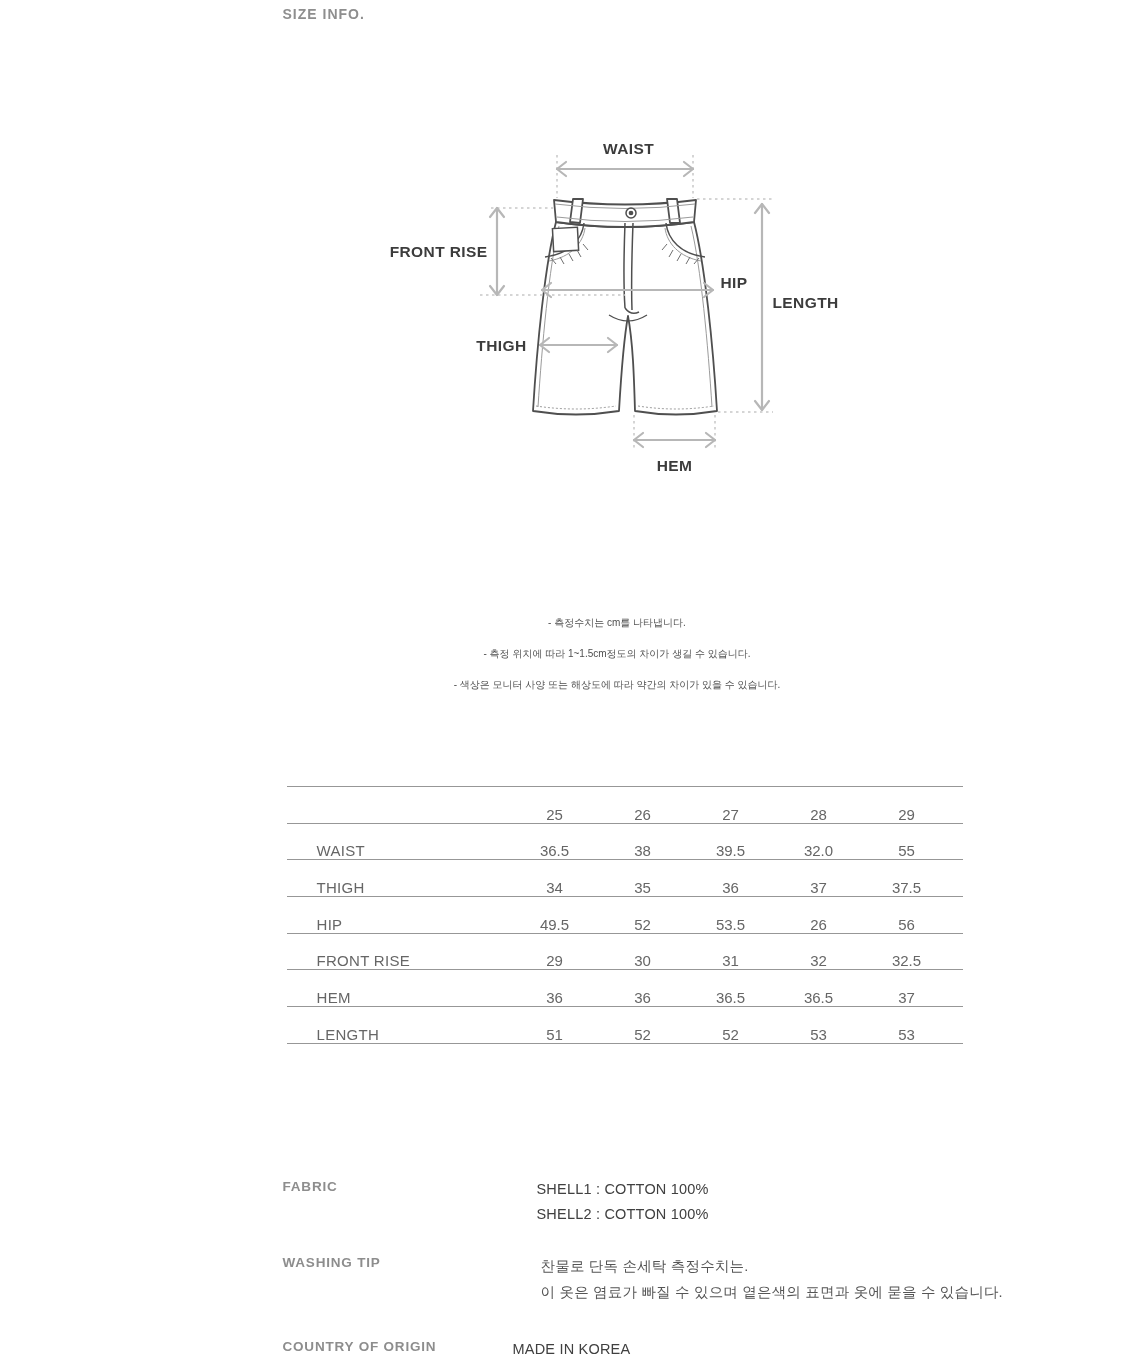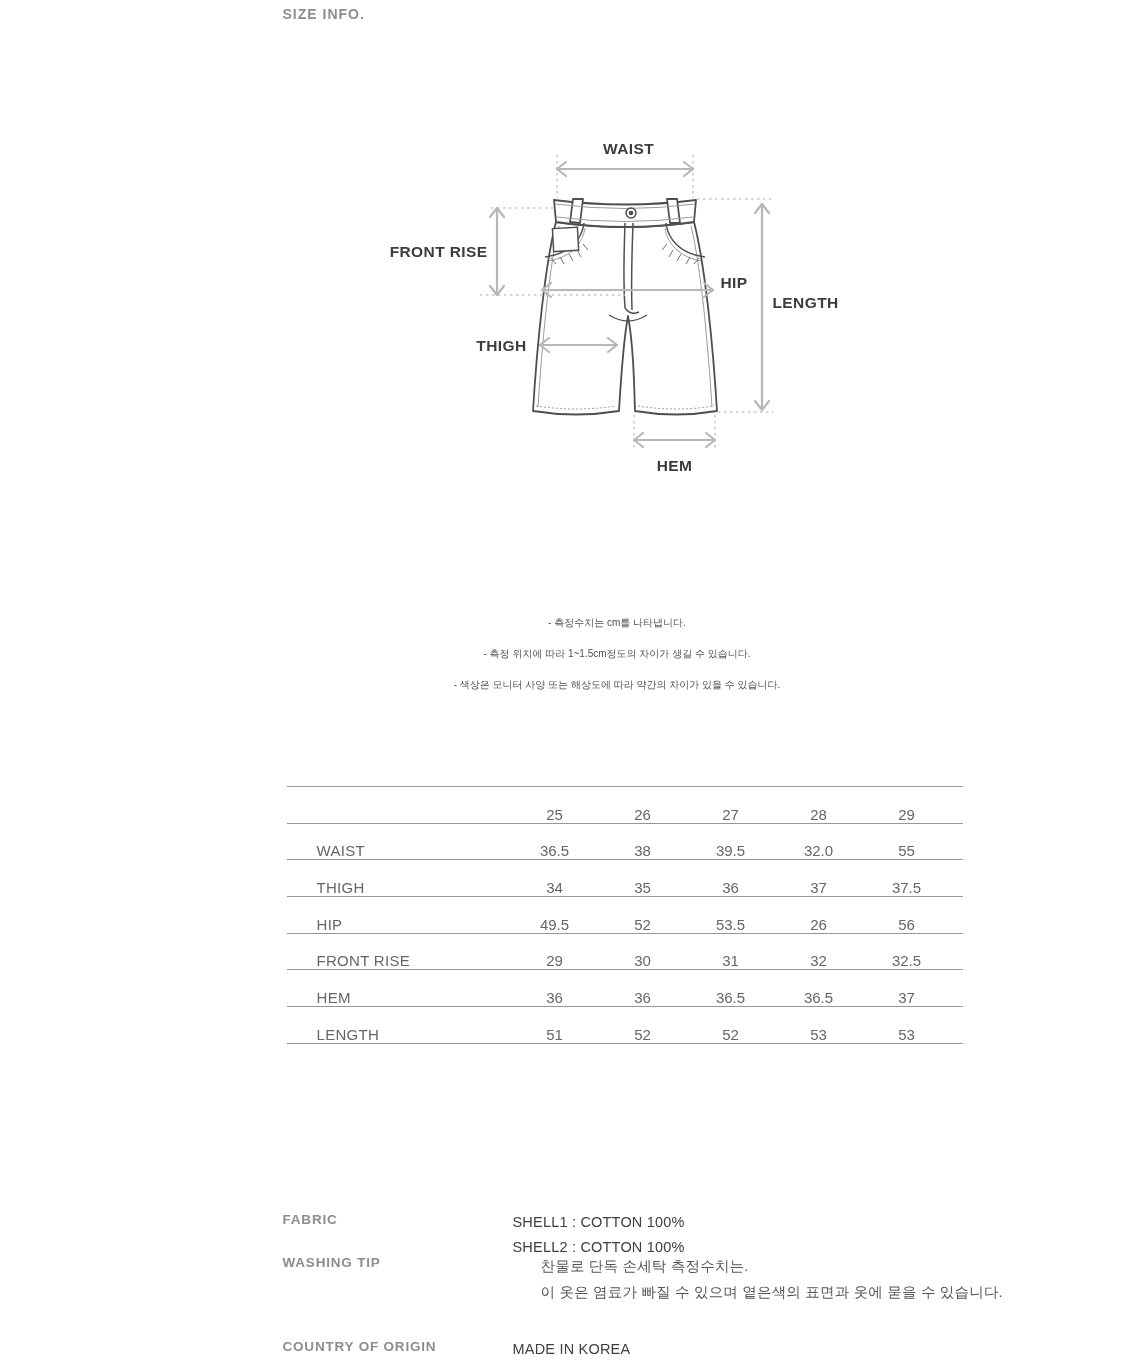--- a/index.html
+++ b/index.html
@@ -210,21 +210,21 @@
     <div class="trow">
       <div class="tcell rowlabel">LENGTH</div>
       <div class="tcell val">51</div>
       <div class="tcell val">52</div>
       <div class="tcell val">52</div>
       <div class="tcell val">53</div>
       <div class="tcell val">53</div>
     </div>
   </div>
 
-  <div class="detail-row" style="top:1210px;">
+  <div class="detail-row" style="top:1177px;gap:24px;">
     <div class="detail-label">FABRIC</div>
     <div class="detail-value">
       <div>SHELL1 : COTTON 100%</div>
       <div>SHELL2 : COTTON 100%</div>
     </div>
   </div>
 
   <div class="detail-row" style="top:1253px;gap:28px;">
     <div class="detail-label">WASHING TIP</div>
     <div class="detail-value korean">

